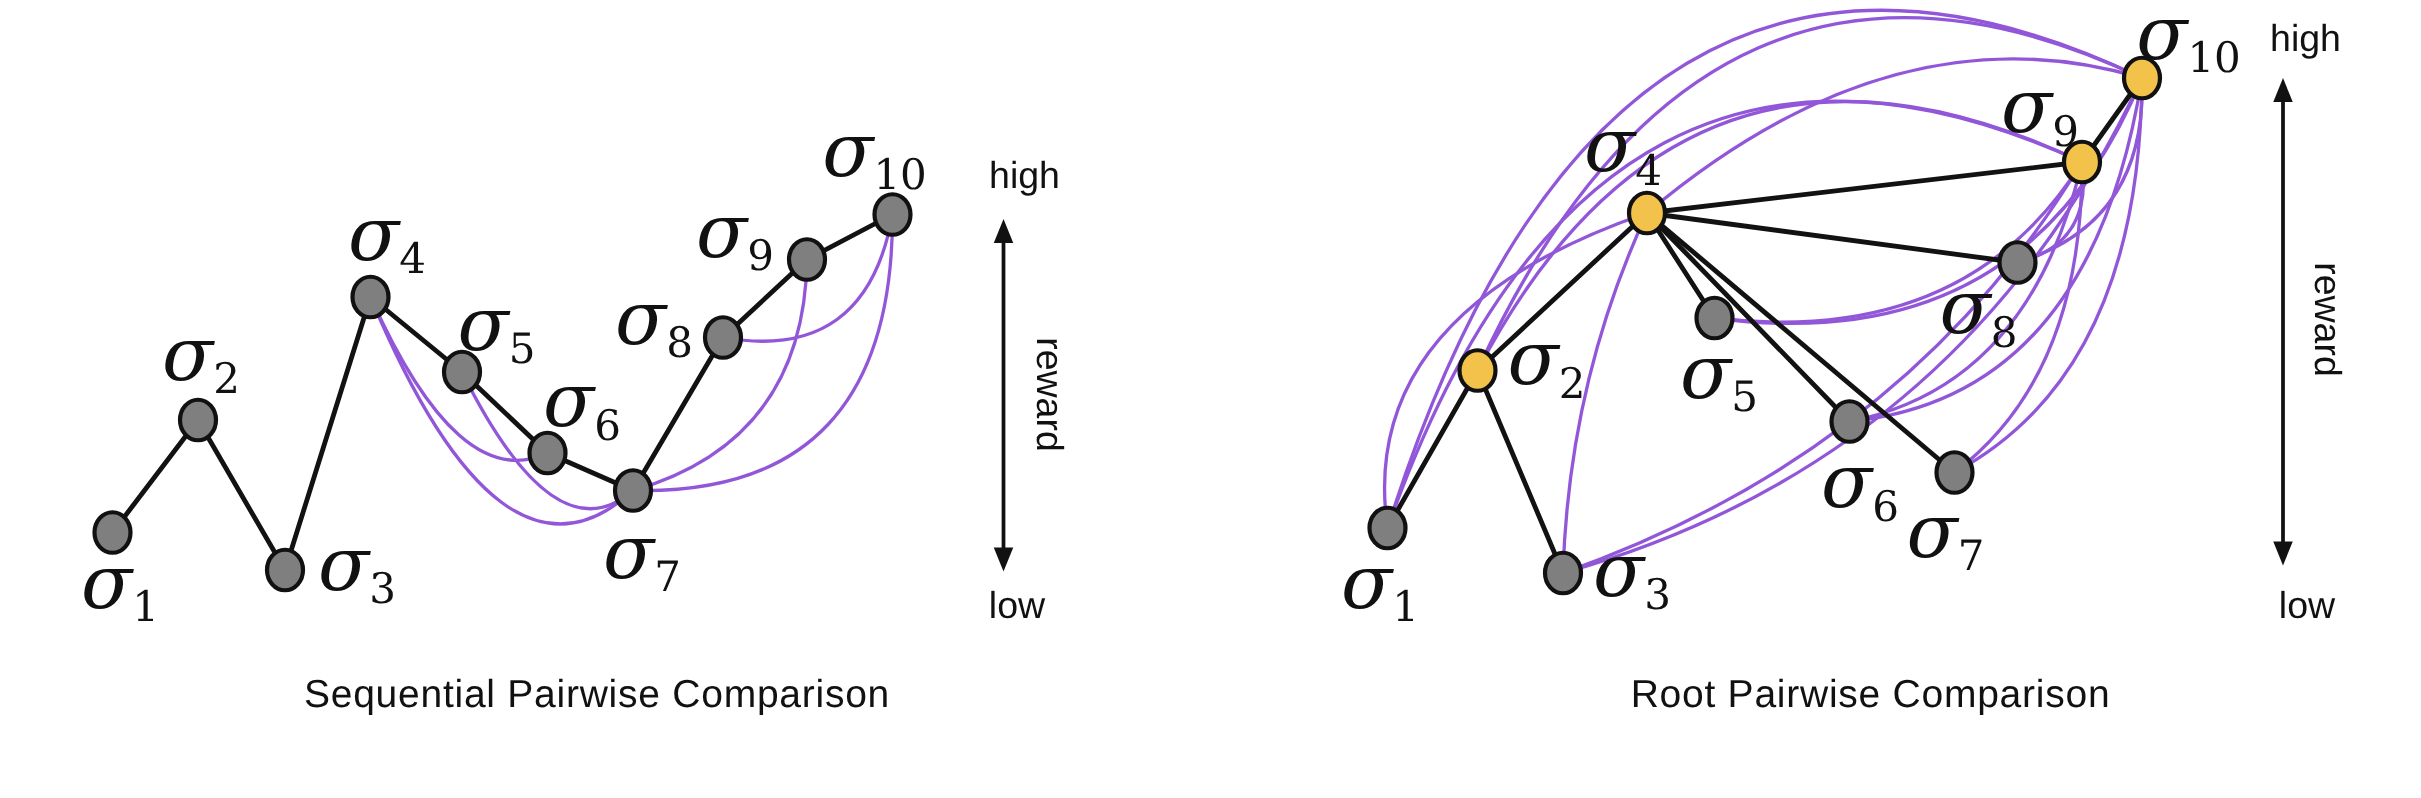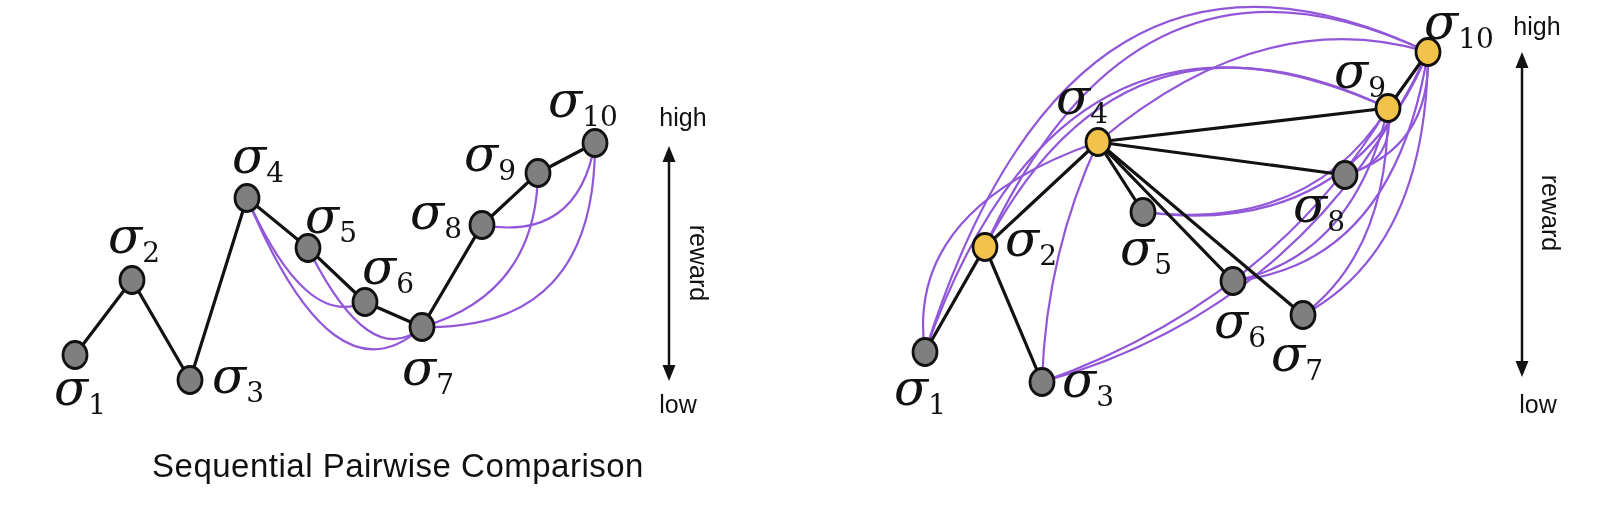--- a/index.html
+++ b/index.html
@@ -1,20 +1,20 @@
 <!DOCTYPE html>
 <html><head>
 <meta charset="utf-8">
 <style>
   html,body{margin:0;padding:0;background:#ffffff;}
   #canvas{position:relative;width:1614px;height:532px;background:#ffffff;overflow:hidden;
           font-family:"Liberation Sans",sans-serif;}
   #diagram-svg{position:absolute;left:0;top:0;}
   .fig-title{position:absolute;top:447px;transform:translateX(-50%);
-             font-family:"Liberation Sans",sans-serif;font-size:33px;color:#111;
+             font-family:"Liberation Sans",sans-serif;font-size:26px;color:#111;
              white-space:nowrap;letter-spacing:0.5px;}
   .node-label{font-family:"DejaVu Serif",serif;}
   .axis-text{font-family:"Liberation Sans",sans-serif;font-size:25px;fill:#111;}
 </style>
 </head>
 <body>
 
 <div id="canvas">
   <svg id="diagram-svg" width="1614" height="532" viewBox="0 0 1614 532">
       <g>
@@ -113,13 +113,14 @@
       <g>
         <line x1="1522" y1="64" x2="1522" y2="365" stroke="#111" stroke-width="2.5"></line>
         <polygon points="1522,52 1515.5,68 1528.5,68" fill="#111"></polygon>
         <polygon points="1522,377 1515.5,361 1528.5,361" fill="#111"></polygon>
         <text x="1537" y="26" text-anchor="middle" dominant-baseline="central" class="axis-text">high</text>
         <text x="1538" y="404" text-anchor="middle" dominant-baseline="central" class="axis-text">low</text>
         <text x="1551" y="213" text-anchor="middle" dominant-baseline="central" class="axis-text" transform="rotate(90 1551 213)">reward</text>
       </g>
     </svg>
   <div class="fig-title" id="left-title" style="left: 398px;">Sequential Pairwise Comparison</div>
+  <div class="fig-title" id="right-title" style="left: 1247px;">Root Pairwise Comparison</div>
 </div>
 
 </body></html>

